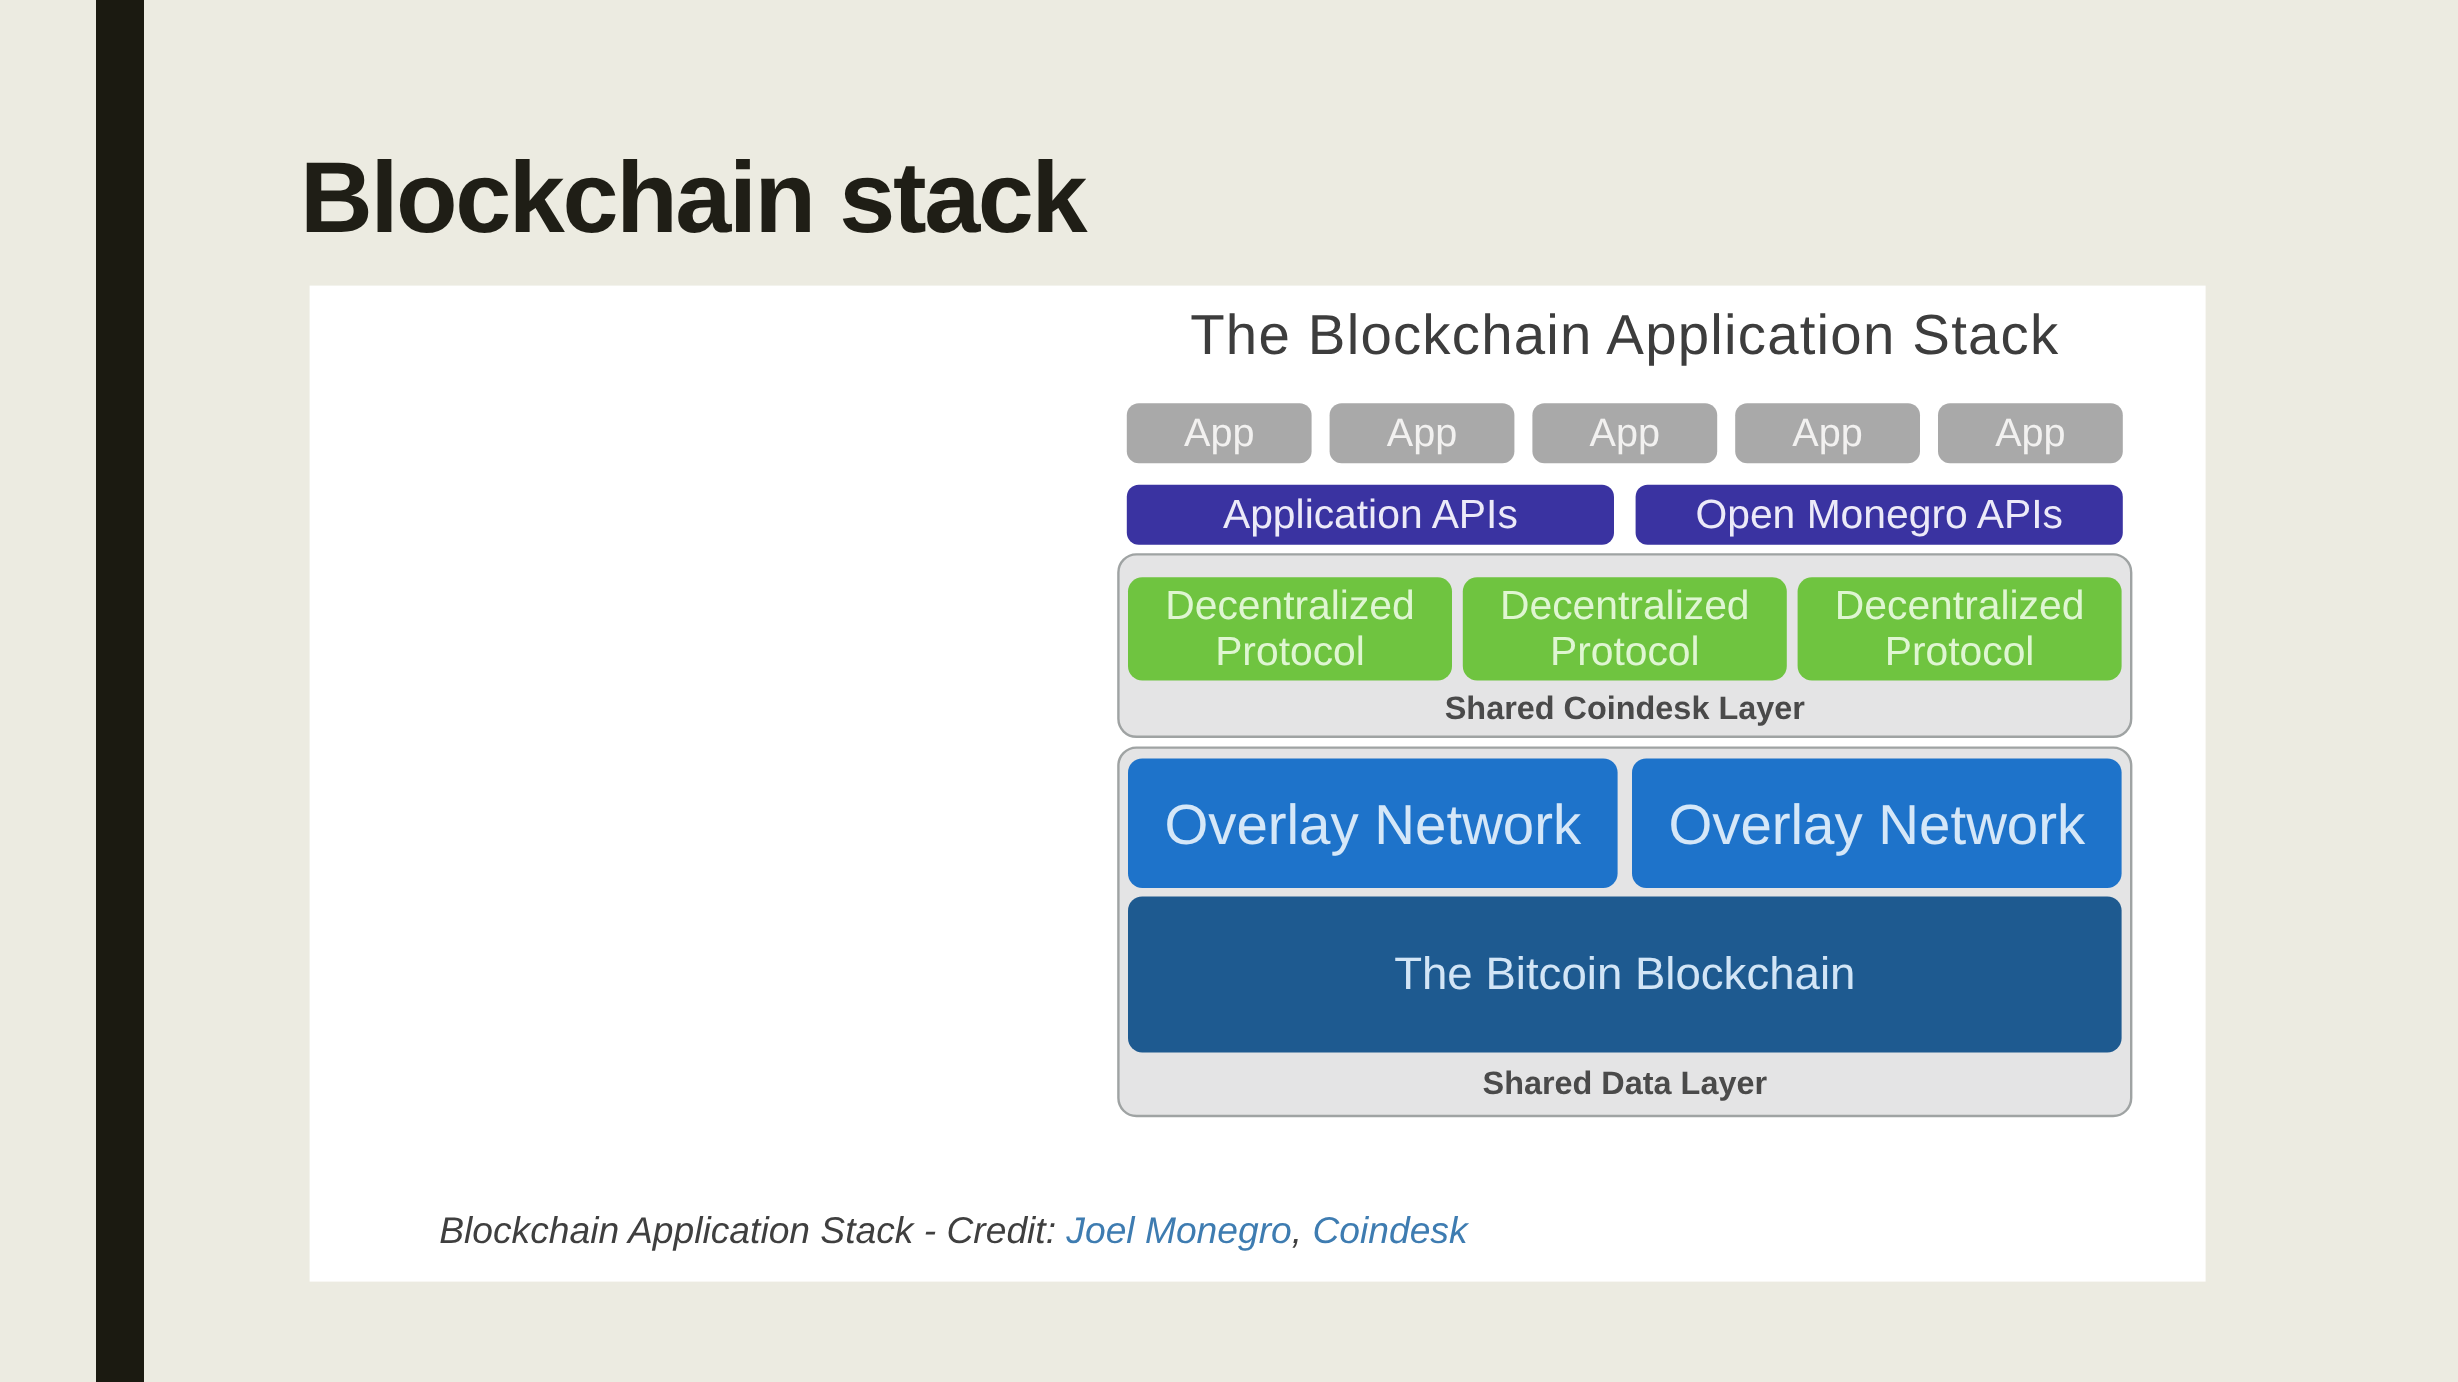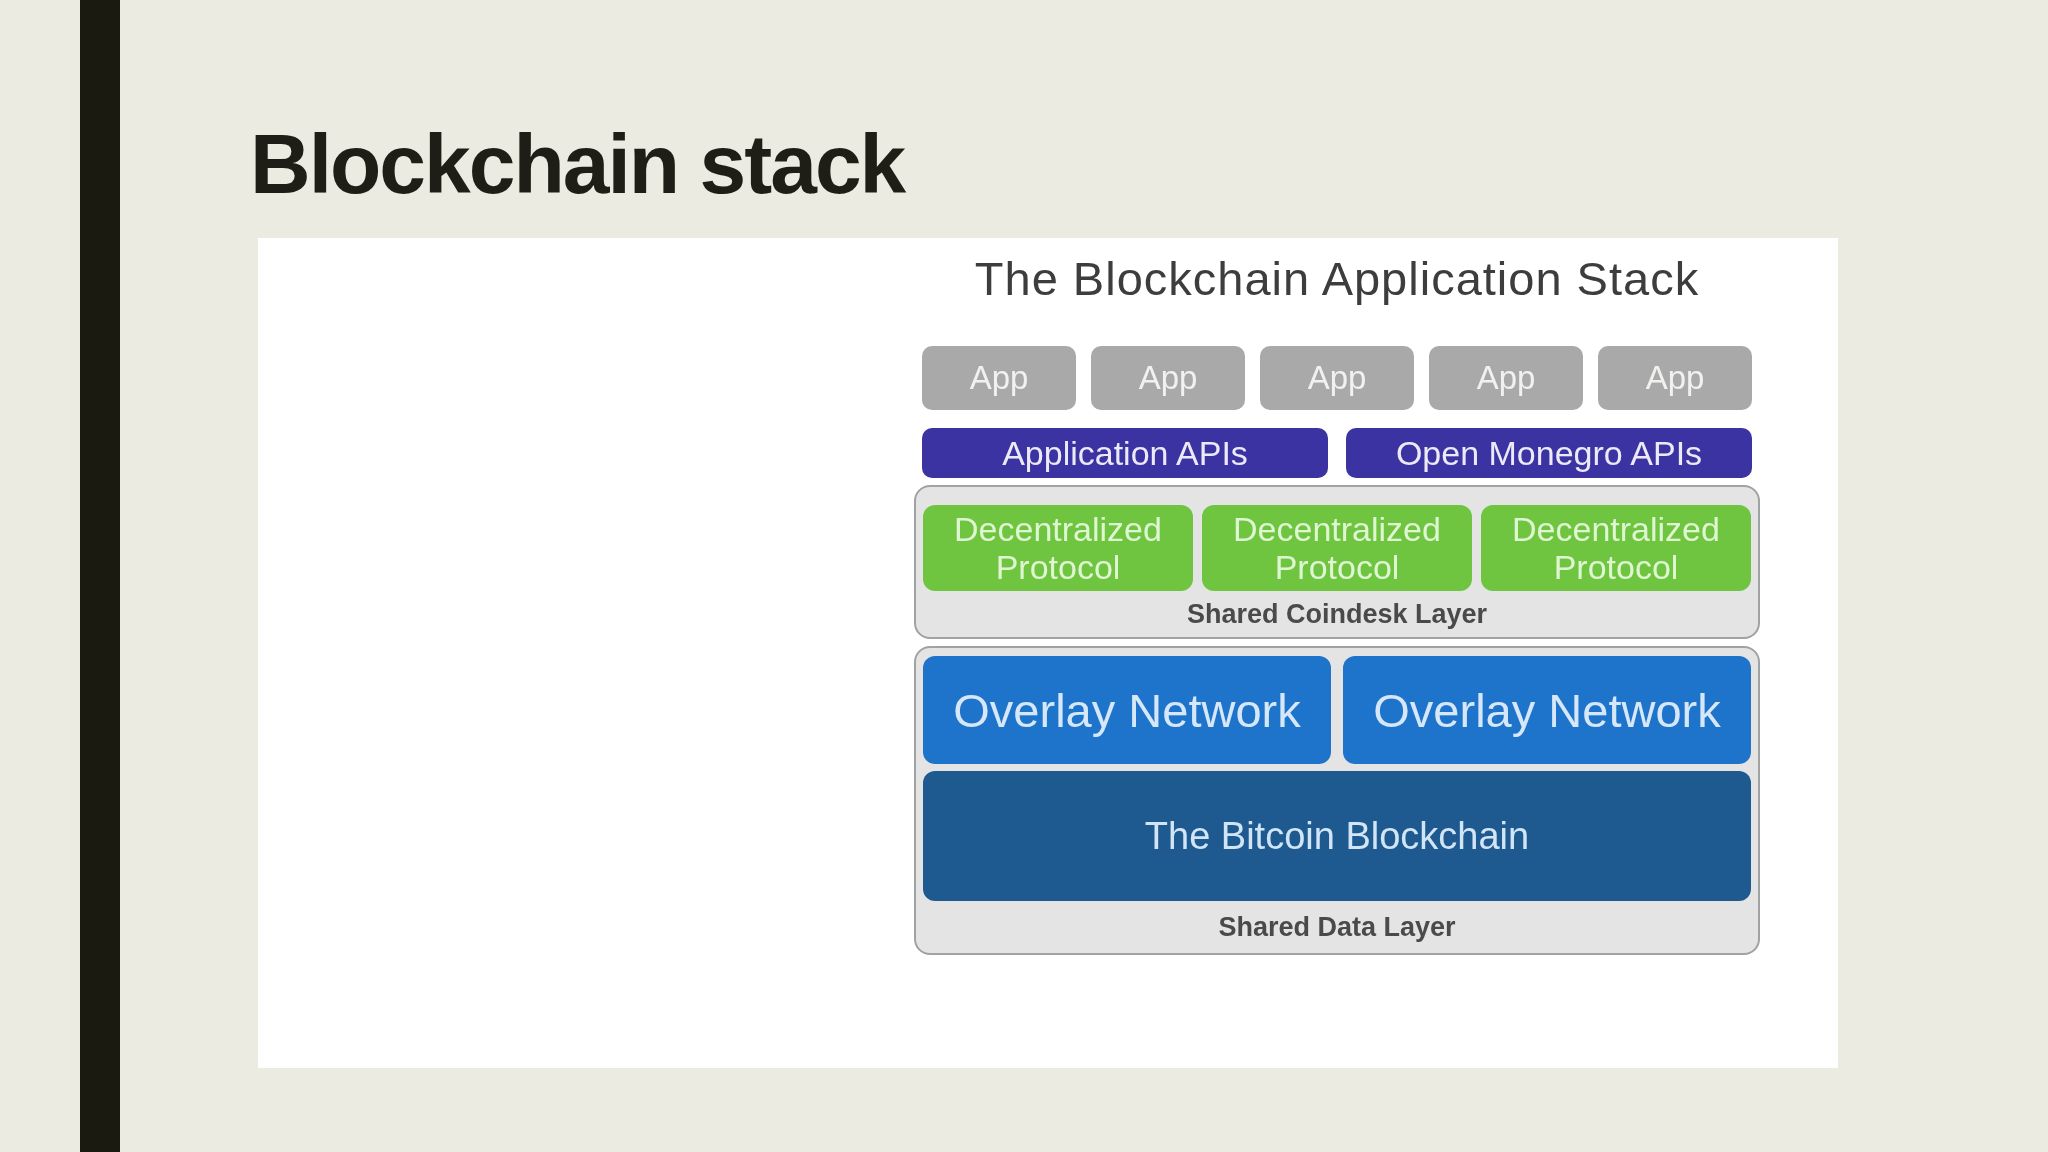--- a/index.html
+++ b/index.html
@@ -15,28 +15,28 @@
   .slide-title{
     position:absolute;left:250px;top:122px;
     font-size:84px;font-weight:bold;line-height:1;
     letter-spacing:-2px;color:#1F1E16;white-space:nowrap;
   }
   .panel{
     position:absolute;left:258px;top:238px;width:1580px;height:830px;
     background:#FFFFFF;
   }
   .diagram{
-    position:absolute;left:656px;top:14px;width:846px;
+    position:absolute;left:673px;top:14px;width:846px;
   }
   .fig-title{
     text-align:center;font-size:47px;line-height:54px;color:#3D3D3D;
     letter-spacing:1px;white-space:nowrap;
   }
   .app-row{
-    display:flex;gap:15px;padding:0 8px;margin-top:40px;height:64px;
+    display:flex;gap:15px;padding:0 8px;margin-top:30px;height:50px;
   }
   .app-box{
     flex:1;background:#A9A9A9;border-radius:10px;
     display:flex;align-items:center;justify-content:center;
     color:#F2F1F0;font-size:33px;
   }
   .api-row{
     display:flex;gap:18px;padding:0 8px;margin-top:18px;height:50px;
   }
   .api-box{
@@ -117,13 +117,14 @@
       <div class="overlay-row">
         <div class="overlay-box">Overlay Network</div>
         <div class="overlay-box">Overlay Network</div>
       </div>
       <div class="bitcoin-box">The Bitcoin Blockchain</div>
       <div class="layer-label">Shared Data Layer</div>
     </div>
 
   </div>
 
+  <div class="caption"><span>Blockchain Application Stack - Credit: </span><span class="link">Joel Monegro</span><span>, </span><span class="link">Coindesk</span></div>
 </div>
 
 </body></html>

